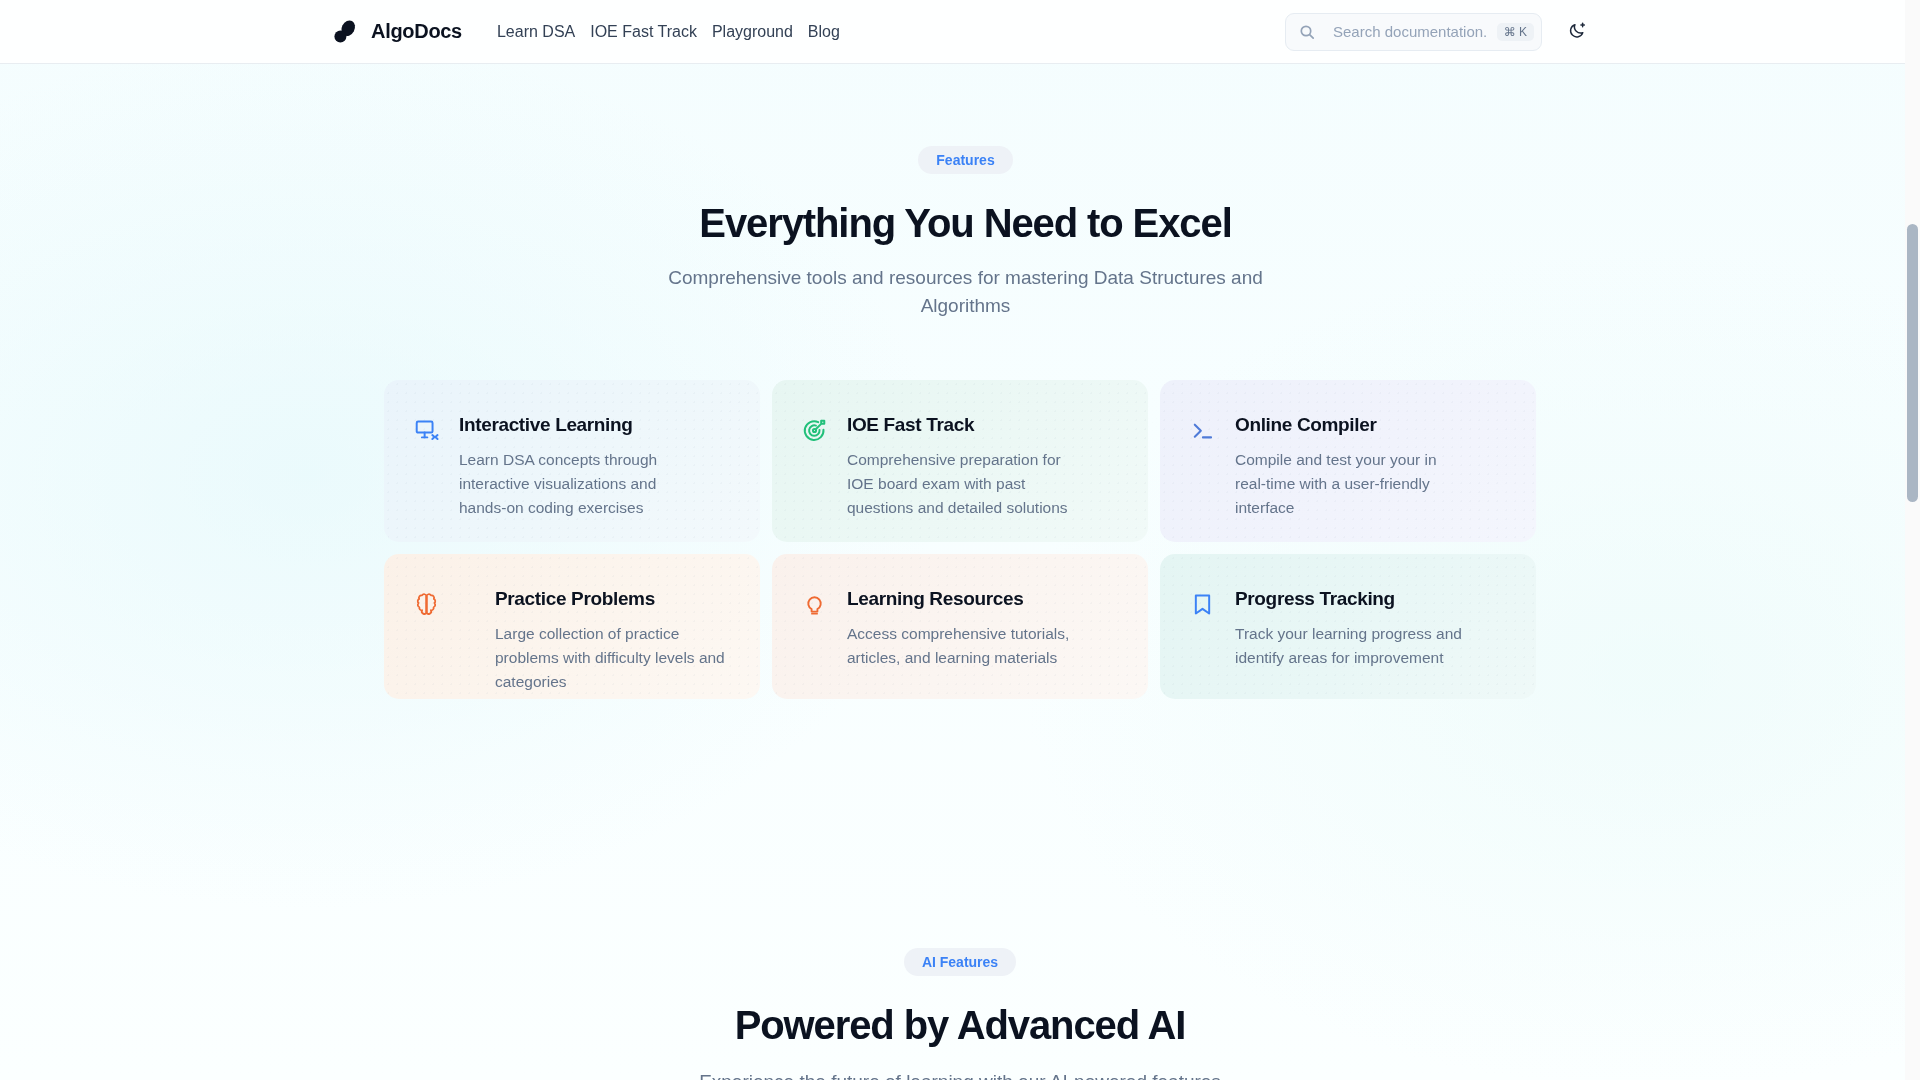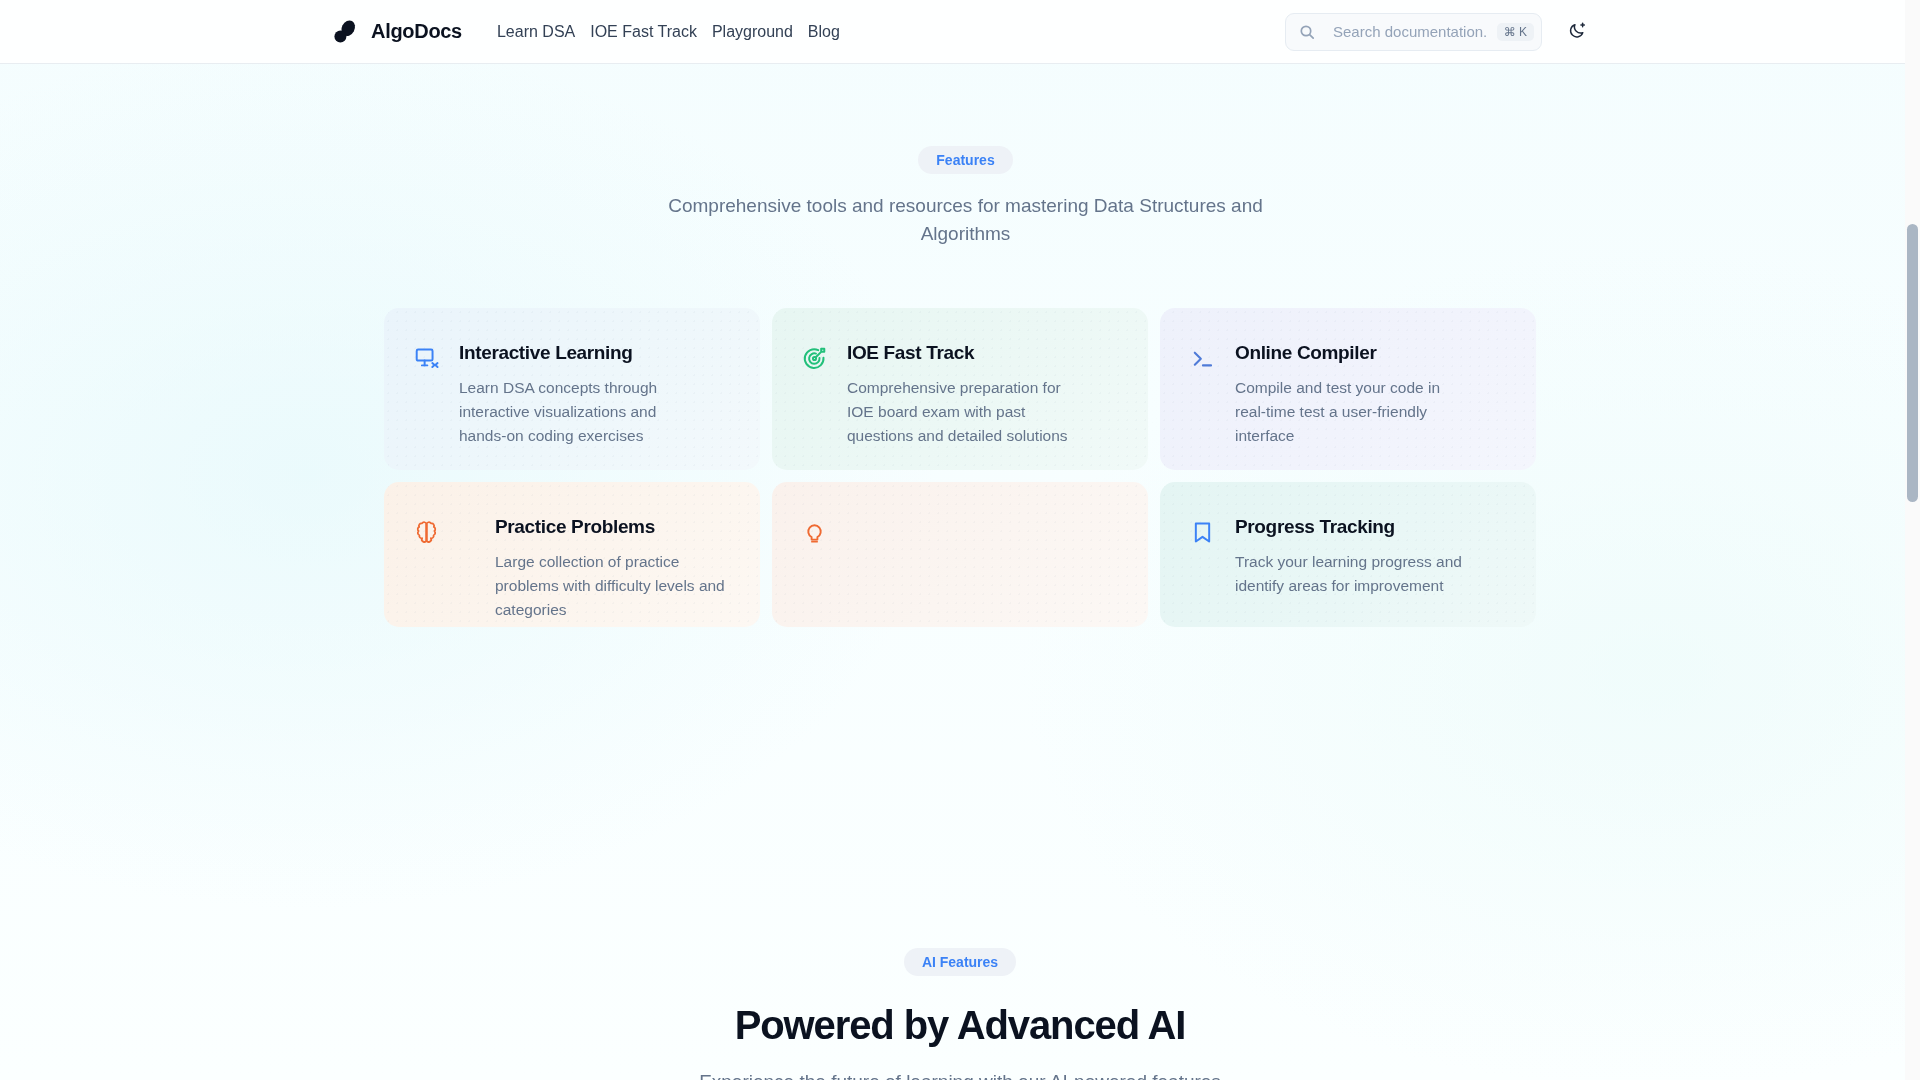--- a/index.html
+++ b/index.html
@@ -287,20 +287,21 @@
         </span>
       </button>
 
     </div>
   </div>
 
   <div id="features">
 
     <div class="section-head" style="padding-top:82px;padding-left:11px;">
       <span class="badge">Features</span>
+      <h1 class="section-title" style="margin-top:26px;">Everything You Need to Excel</h1>
       <p class="section-sub" style="margin-top:18px;">Comprehensive tools and resources for mastering Data Structures and Algorithms</p>
     </div>
 
     <div class="grid" style="margin-top:61px;">
 
       <div class="card card-row1 tint-blue">
         <span class="card-icon">
           <svg viewBox="0 0 24 24" fill="none" stroke="#3b82f6" stroke-width="1.9" stroke-linecap="round" stroke-linejoin="round">
             <rect x="2.6" y="3.4" width="15.2" height="10.6" rx="1.3"></rect>
             <line x1="7.6" y1="18.6" x2="12.8" y2="18.6"></line>
@@ -332,21 +333,21 @@
 
       <div class="card card-row1 tint-violet">
         <span class="card-icon">
           <svg viewBox="0 0 24 24" fill="none" stroke="#4f7bd8" stroke-width="2.0" stroke-linecap="round" stroke-linejoin="round">
             <polyline points="4.6,6.4 10.4,12.2 4.6,18"></polyline>
             <line x1="12.4" y1="18.6" x2="20.2" y2="18.6"></line>
           </svg>
         </span>
         <div class="card-body">
           <div class="card-title">Online Compiler</div>
-          <div class="card-desc">Compile and test your code in real-time test a user-friendly interface</div>
+          <div class="card-desc">Compile and test your your in real-time with a user-friendly interface</div>
         </div>
       </div>
 
       <div class="card card-row2 tint-cream">
         <span class="card-icon">
           <svg viewBox="0 0 24 24" fill="none" stroke="#ef6a32" stroke-width="1.7" stroke-linecap="round" stroke-linejoin="round">
             <path d="M12 4.2a2.3 2.3 0 0 0-4.3-.9A2.3 2.3 0 0 0 5 6.6a2.4 2.4 0 0 0-.6 4 2.4 2.4 0 0 0 .8 4 2.3 2.3 0 0 0 2.6 2.9A2.3 2.3 0 0 0 12 19.8z"></path>
             <path d="M12 4.2a2.3 2.3 0 0 1 4.3-.9A2.3 2.3 0 0 1 19 6.6a2.4 2.4 0 0 1 .6 4 2.4 2.4 0 0 1-.8 4 2.3 2.3 0 0 1-2.6 2.9A2.3 2.3 0 0 1 12 19.8z"></path>
             <line x1="12" y1="4.2" x2="12" y2="19.8"></line>
           </svg>
@@ -357,20 +358,24 @@
         </div>
       </div>
 
       <div class="card card-row2 tint-peach">
         <span class="card-icon">
           <svg viewBox="0 0 24 24" fill="none" stroke="#ef6a32" stroke-width="1.8" stroke-linecap="round" stroke-linejoin="round">
             <path d="M9.2 16.4a6 6 0 1 1 5.6 0v2.4H9.2z"></path>
             <line x1="9.6" y1="20.8" x2="14.4" y2="20.8"></line>
           </svg>
         </span>
+        <div class="card-body">
+          <div class="card-title">Learning Resources</div>
+          <div class="card-desc">Access comprehensive tutorials, articles, and learning materials</div>
+        </div>
       </div>
 
       <div class="card card-row2 tint-teal">
         <span class="card-icon">
           <svg viewBox="0 0 24 24" fill="none" stroke="#3b82f6" stroke-width="1.9" stroke-linecap="round" stroke-linejoin="round">
             <path d="M5.6 3.4h12.8v17.2L12 16.2 5.6 20.6z"></path>
           </svg>
         </span>
         <div class="card-body">
           <div class="card-title">Progress Tracking</div>

